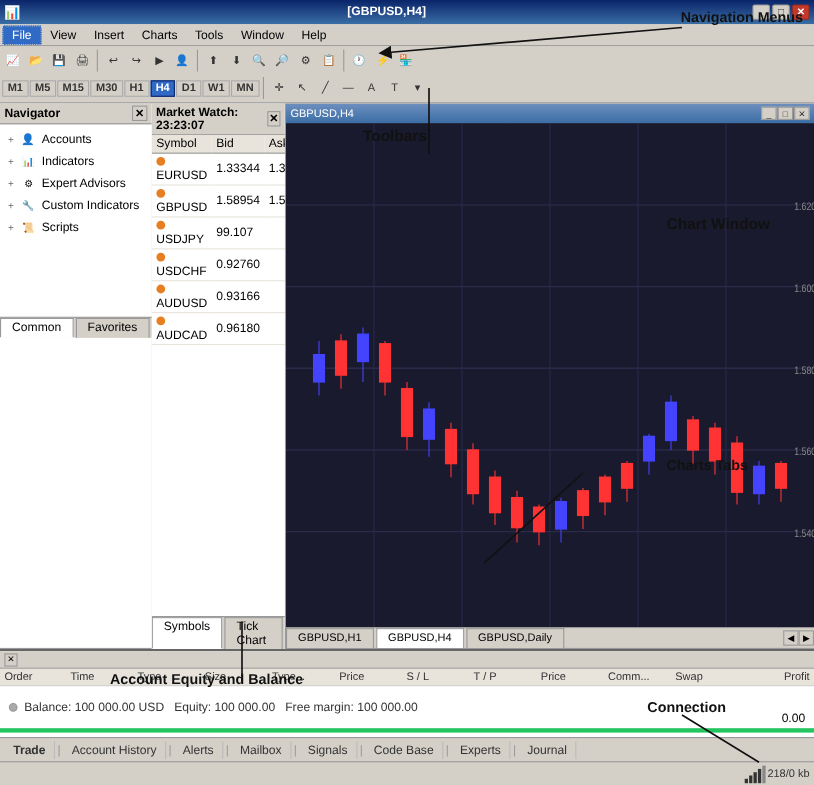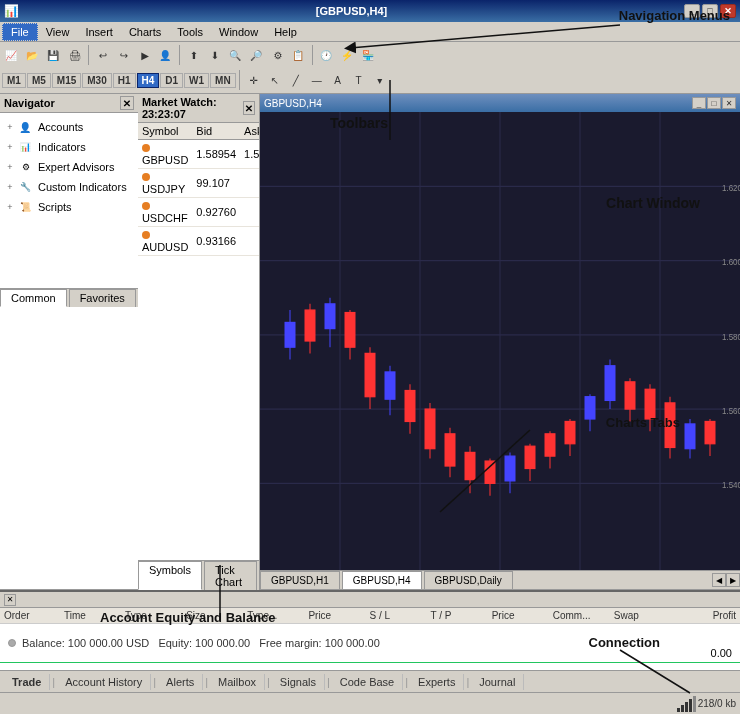--- a/index.html
+++ b/index.html
@@ -56,21 +56,21 @@
     .chart-tab-arrow { width: 14px; height: 14px; display: flex; align-items: center; justify-content: center; cursor: pointer; border: 1px solid #999; background: #d4d0c8; margin-left: auto; font-size: 8px; }
 
     
     .terminal-section { background: white; border-top: 1px solid #999; flex-shrink: 0; }
     .terminal-header { background: #d4d0c8; border-bottom: 1px solid #999; height: 16px; display: flex; align-items: center; padding: 0 4px; }
     .terminal-close-btn { width: 12px; height: 12px; border: 1px solid #999; display: flex; align-items: center; justify-content: center; cursor: pointer; font-size: 8px; background: #d4d0c8; }
     .terminal-table-header { display: flex; background: #e8e4dc; border-bottom: 1px solid #ccc; padding: 2px 4px; font-size: 10px; color: #333; }
     .terminal-col { flex: 1; min-width: 40px; }
     .terminal-col.order { width: 60px; flex: none; }
     .terminal-col.profit { text-align: right; }
-    .balance-row { display: flex; align-items: center; padding: 3px 8px; font-size: 11px; background: white; border-bottom: 1px solid #22c55e; }
+    .balance-row { display: flex; align-items: center; padding: 3px 8px; font-size: 11px; background: white; border-bottom: 4px solid #22c55e; }
     .balance-dot { width: 8px; height: 8px; border-radius: 50%; background: #aaa; border: 1px solid #999; margin-right: 6px; }
     .balance-text { color: #333; font-size: 11px; }
     .balance-right { margin-left: auto; font-size: 11px; margin-top: 20px; }
 
     
     .bottom-tabs { background: #d4d0c8; border-top: 1px solid #999; display: flex; align-items: center; height: 22px; padding: 0 4px; }
     .bottom-tab { padding: 2px 8px; font-size: 11px; cursor: pointer; border-right: 1px solid #bbb; color: #333; }
     .bottom-tab.active { font-weight: bold; }
     .bottom-tab-sep { color: #999; font-size: 11px; padding: 0 2px; }
 
@@ -219,37 +219,47 @@
             <table class="mw-table">
               <thead>
                 <tr>
                   <th>Symbol</th>
                   <th>Bid</th>
                   <th>Ask</th>
                 </tr>
               </thead>
               <tbody>
                 <tr class="table-row">
+                  <td><span class="symbol-dot dot-orange"></span><span>EURUSD</span></td>
+                  <td>1.33344</td>
+                  <td>1.33364</td>
+                </tr>
+                <tr class="table-row">
                   <td><span class="symbol-dot dot-orange"></span><span>GBPUSD</span></td>
                   <td>1.58954</td>
                   <td>1.58975</td>
                 </tr>
                 <tr class="table-row">
                   <td><span class="symbol-dot dot-orange"></span><span>USDJPY</span></td>
                   <td>99.107</td>
                   <td></td>
                 </tr>
                 <tr class="table-row">
                   <td><span class="symbol-dot dot-orange"></span><span>USDCHF</span></td>
                   <td>0.92760</td>
                   <td></td>
                 </tr>
                 <tr class="table-row">
                   <td><span class="symbol-dot dot-orange"></span><span>AUDUSD</span></td>
                   <td>0.93166</td>
+                  <td></td>
+                </tr>
+                <tr class="table-row">
+                  <td><span class="symbol-dot dot-orange"></span><span>AUDCAD</span></td>
+                  <td>0.96180</td>
                   <td></td>
                 </tr>
               </tbody>
             </table>
           </div>
           <div class="tab-bar">
             <div class="tab-btn active">Symbols</div>
             <div class="tab-btn">Tick Chart</div>
           </div>
         </div>

